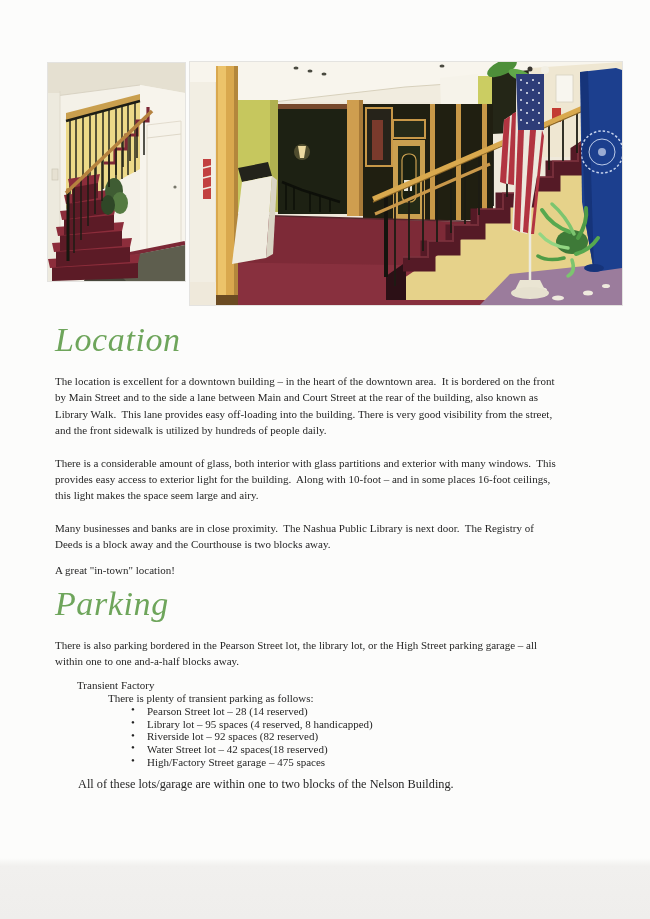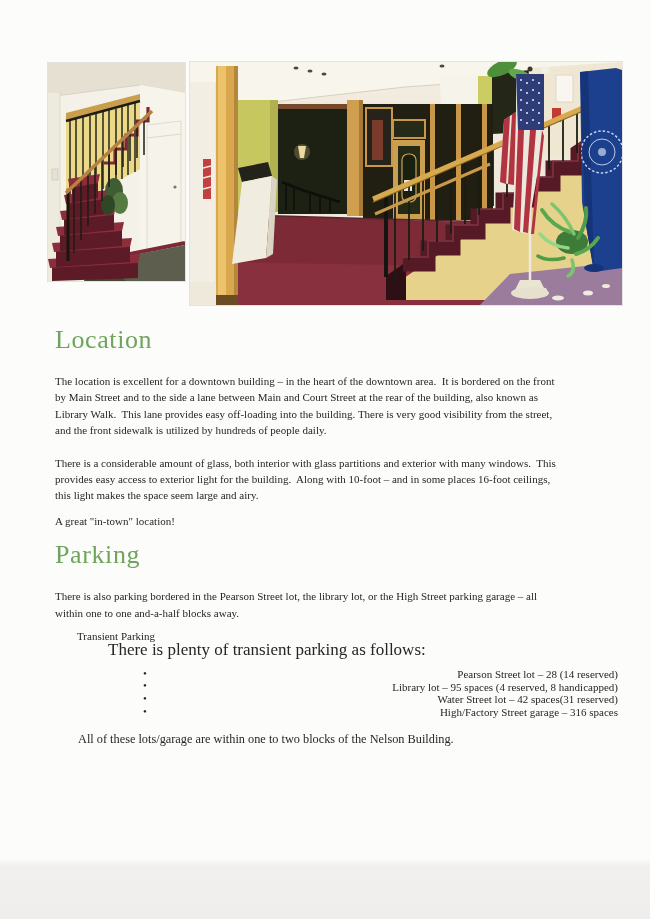--- a/index.html
+++ b/index.html
@@ -3,29 +3,29 @@
 <meta charset="utf-8">
 <style>
   html,body{margin:0;padding:0;background:#e9e8e6;}
   .canvas{position:relative;width:650px;height:919px;overflow:hidden;
     background:linear-gradient(to bottom,#fcfcfb 0,#fcfcfb 858px,#f1f0ee 866px,#efeeec 919px);
     font-family:"Liberation Serif","DejaVu Serif",serif;color:#262626;}
   .photo{position:absolute;display:block;box-shadow:0 0 0 1px rgba(200,198,190,.45);}
   .photo-left{left:48px;top:63px;width:137px;height:218px;}
   .photo-right{left:190px;top:62px;width:432px;height:243px;}
   .content{position:absolute;left:55px;top:323px;width:575px;}
-  h1.sect{font-size:26px;line-height:34px;font-weight:400;letter-spacing:.6px;
-    color:#6ea55b;margin:0 0 6px 0;font-family:"Liberation Serif","DejaVu Serif",serif;}
+  h1.sect{font-size:34px;line-height:34px;font-weight:400;letter-spacing:.6px;
+    color:#6ea55b;margin:0 0 6px 0;font-family:"Liberation Serif","DejaVu Serif",serif;font-style:italic;}
   h1.sect.parking{margin-top:0;}
   .para{font-size:11px;line-height:16.4px;margin:16px 0 9px 0;white-space:pre;}
   .single{font-size:11px;line-height:16.4px;margin:0 0 9px 0;}
   .transient{margin-top:0;}
   .t-title{font-size:11px;line-height:13px;padding-left:22px;}
-  .t-intro{font-size:17px;line-height:13px;padding-left:53px;}
-  ul.lots{list-style:none;margin:12px;padding:0;text-align:right;}
+  .t-intro{font-size:11px;line-height:13px;padding-left:53px;}
+  ul.lots{list-style:none;margin:0;padding:0;}
   ul.lots li{position:relative;font-size:11px;line-height:12.7px;padding-left:92px;}
   ul.lots li::before{content:"•";position:absolute;left:76px;top:-1.5px;font-size:11px;color:#222;}
   .closing{font-size:12.3px;line-height:16px;padding-left:23px;margin:8px 0 0 0;}
 </style>
 </head>
 <body>
 
 <div class="canvas">
 
   <svg class="photo photo-left" viewBox="0 0 137 218" role="img" aria-label="Interior stairwell with burgundy carpeted stairs, black metal railing and wood handrail">
@@ -285,32 +285,35 @@
 
   <div class="content">
     <h1 class="sect">Location</h1>
     <p class="para">The location is excellent for a downtown building – in the heart of the downtown area.  It is bordered on the front
 by Main Street and to the side a lane between Main and Court Street at the rear of the building, also known as
 Library Walk.  This lane provides easy off-loading into the building. There is very good visibility from the street,
 and the front sidewalk is utilized by hundreds of people daily.</p>
     <p class="para">There is a considerable amount of glass, both interior with glass partitions and exterior with many windows.  This
 provides easy access to exterior light for the building.  Along with 10-foot – and in some places 16-foot ceilings,
 this light makes the space seem large and airy.</p>
+    <p class="para">Many businesses and banks are in close proximity.  The Nashua Public Library is next door.  The Registry of
+Deeds is a block away and the Courthouse is two blocks away.</p>
     <p class="single">A great "in-town" location!</p>
 
     <h1 class="sect parking">Parking</h1>
     <p class="para">There is also parking bordered in the Pearson Street lot, the library lot, or the High Street parking garage – all
 within one to one and-a-half blocks away.</p>
 
     <div class="transient">
-      <div class="t-title">Transient Parking</div>
+      <div class="t-title">Transient Factory</div>
       <div class="t-intro">There is plenty of transient parking as follows:</div>
       <ul class="lots">
         <li>Pearson Street lot – 28 (14 reserved)</li>
         <li>Library lot – 95 spaces (4 reserved, 8 handicapped)</li>
-        <li>Water Street lot – 42 spaces(31 reserved)</li>
-        <li>High/Factory Street garage – 316 spaces</li>
+        <li>Riverside lot – 92 spaces (82 reserved)</li>
+        <li>Water Street lot – 42 spaces(18 reserved)</li>
+        <li>High/Factory Street garage – 475 spaces</li>
       </ul>
     </div>
 
     <p class="closing">All of these lots/garage are within one to two blocks of the Nelson Building.</p>
   </div>
 </div>
 
 </body></html>

